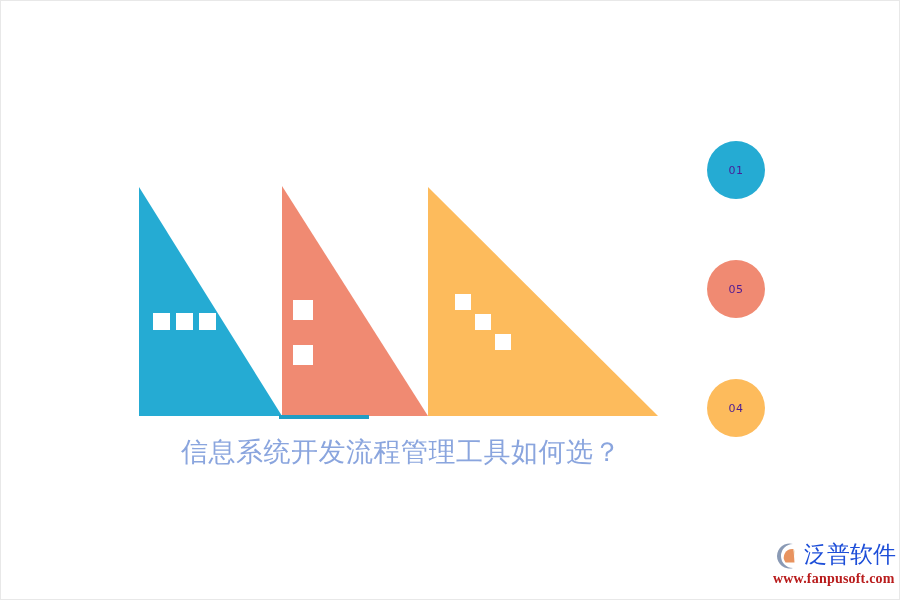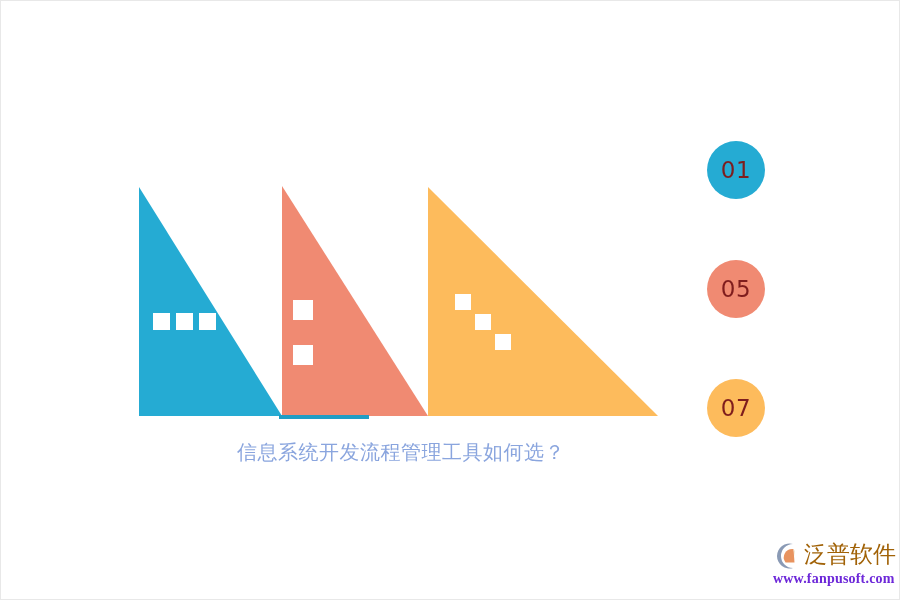--- a/index.html
+++ b/index.html
@@ -29,44 +29,44 @@
 
   
   .title-block {
     position: absolute;
     left: 40px;
     top: 432px;
     width: 720px;
     text-align: center;
     color: #8aa5de;
     font-family: "DejaVu Sans", "Liberation Sans", sans-serif;
-    font-size: 20px;
+    font-size: 27px;
     line-height: 38px;
     letter-spacing: 0.5px;
     white-space: nowrap;
   }
   .title-line { display: block; }
 
   
   .steps {
     position: absolute;
     left: 706px;
     top: 140px;
     width: 60px;
     height: 300px;
   }
   .step-circle {
     position: absolute;
     left: 0;
     width: 58px;
     height: 58px;
     border-radius: 50%;
-    color: #7f1d1d;
+    color: #4c1d95;
     font-family: "DejaVu Sans", "Liberation Sans", sans-serif;
-    font-size: 23px;
+    font-size: 11px;
     letter-spacing: 0.5px;
     display: flex;
     align-items: center;
     justify-content: center;
   }
   .step-1 { top: 0px; }
   .step-2 { top: 119px; }
   .step-3 { top: 238px; }
 
   
@@ -84,32 +84,32 @@
     width: 30px;
     height: 30px;
   }
   .logo-word {
     position: absolute;
     left: 33px;
     top: 0px;
     font-family: "DejaVu Sans", "Liberation Sans", sans-serif;
     font-size: 23px;
     line-height: 30px;
-    color: #a16207;
+    color: #1d4ed8;
     letter-spacing: 0px;
     white-space: nowrap;
   }
   .logo-url {
     position: absolute;
     left: 2px;
     top: 32px;
     font-family: "Liberation Serif", serif;
     font-weight: bold;
     font-size: 14px;
-    color: #6d28d9;
+    color: #b91c1c;
     letter-spacing: 0.2px;
     white-space: nowrap;
   }
 </style>
 </head>
 <body>
 
 <div id="canvas">
 
   <svg class="art-layer" viewBox="0 0 900 600" width="900" height="600" xmlns="http://www.w3.org/2000/svg">
@@ -132,21 +132,21 @@
   </svg>
 
   <div class="steps">
     <div class="step-circle step-1" style="background:#25abd3;">
       <span>01</span>
     </div>
     <div class="step-circle step-2" style="background:#f08a72;">
       <span>05</span>
     </div>
     <div class="step-circle step-3" style="background:#fdbb5c;">
-      <span>07</span>
+      <span>04</span>
     </div>
   </div>
 
   <div class="title-block">
     <span class="title-line">信息系统开发流程管理工具如何选？</span>
   </div>
 
   <div class="logo">
     <svg class="logo-mark" viewBox="0 0 30 30" width="30" height="30" xmlns="http://www.w3.org/2000/svg">
       <path d="M22 3 A12.5 12.5 0 1 0 22 27 A9.5 9.5 0 1 1 22 3 Z" fill="#8a9ab5"></path>

